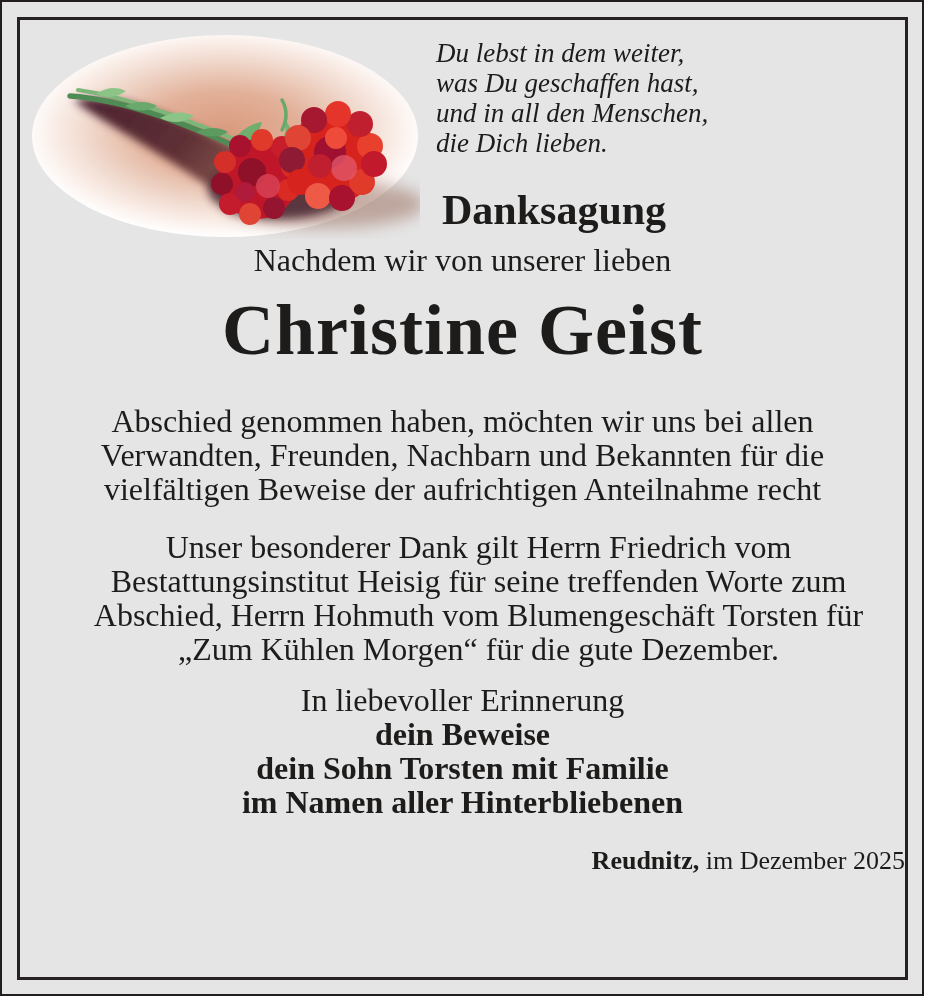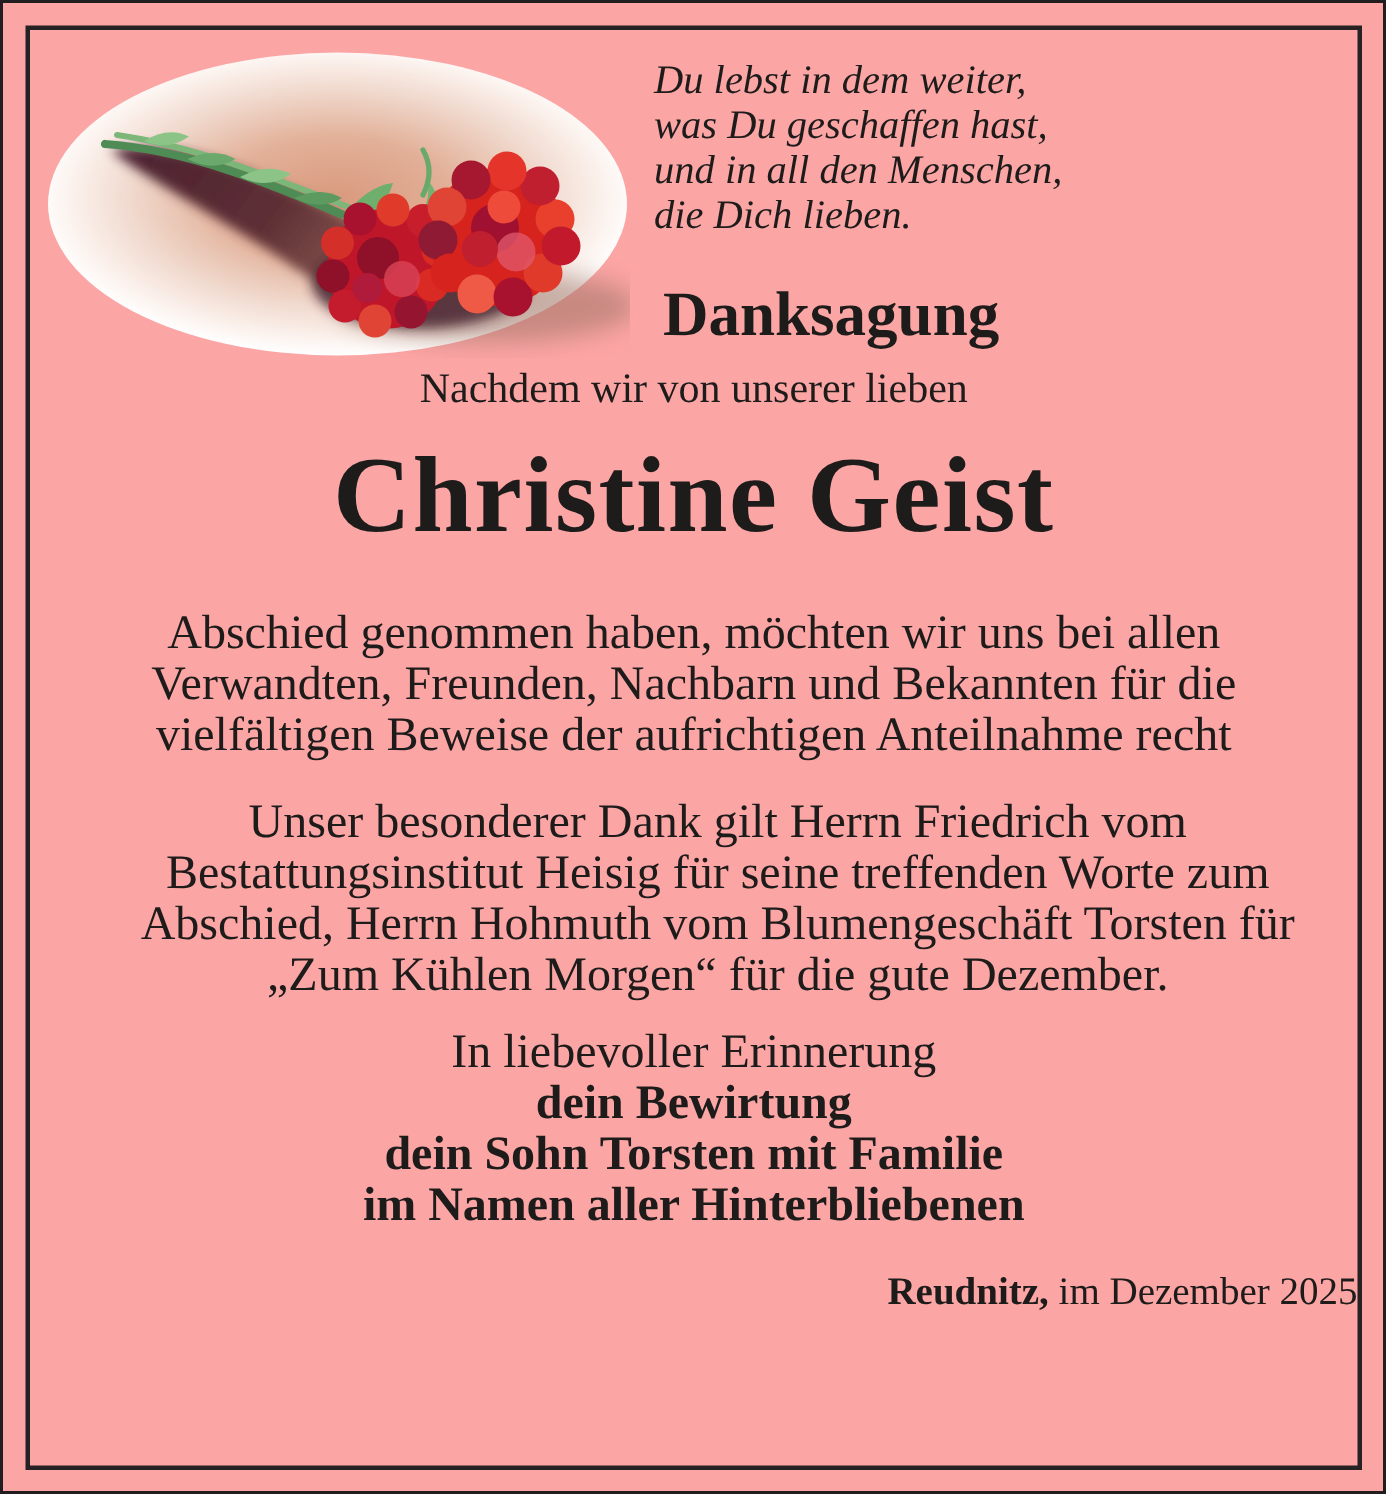--- a/index.html
+++ b/index.html
@@ -12,21 +12,21 @@
     font-family: "Liberation Serif", "DejaVu Serif", serif;
     color: #1d1c1b;
     -webkit-font-smoothing: antialiased;
   }
   .outer-frame {
     position: absolute;
     left: 0; top: 0;
     width: 924px; height: 996px;
     border: 2px solid #221e1f;
     box-sizing: border-box;
-    background: #fca5a5;
+    background: #e5e5e5;
   }
   .inner-frame {
     position: absolute;
     left: 15px; top: 15px;
     width: 891px; height: 963px;
     border: 3px solid #262122;
     box-sizing: border-box;
   }
   .content {
     position: absolute;
@@ -55,21 +55,21 @@
     position: absolute;
     left: 410px; top: 156px;
     margin: 12px;
     font-size: 42px;
     line-height: 44px;
     font-weight: bold;
     white-space: nowrap;
   }
   .intro {
     margin: 8px 13px 0;
-    font-size: 28px;
+    font-size: 32px;
     line-height: 36px;
   }
   .deceased-name {
     margin: 4px 0 0;
     font-size: 72px;
     line-height: 96px;
     font-weight: bold;
     letter-spacing: 1px;
     white-space: nowrap;
   }
@@ -197,21 +197,21 @@
 
       <div class="para para--second">
         <div class="line">Unser besonderer Dank gilt Herrn Friedrich vom</div>
         <div class="line">Bestattungsinstitut Heisig für seine treffenden Worte zum</div>
         <div class="line">Abschied, Herrn Hohmuth vom Blumengeschäft Torsten für</div>
         <div class="line">„Zum Kühlen Morgen“ für die gute Dezember.</div>
       </div>
 
       <div class="closing">
         <div class="line">In liebevoller Erinnerung</div>
-        <div class="line bold">dein Bewirtung</div>
+        <div class="line bold">dein Beweise</div>
         <div class="line bold">dein Sohn Torsten mit Familie</div>
         <div class="line bold">im Namen aller Hinterbliebenen</div>
       </div>
 
       <div class="place-date">
         <span class="place">Reudnitz,</span><span> im Dezember 2025</span>
       </div>
 
     </div>
   </div>

